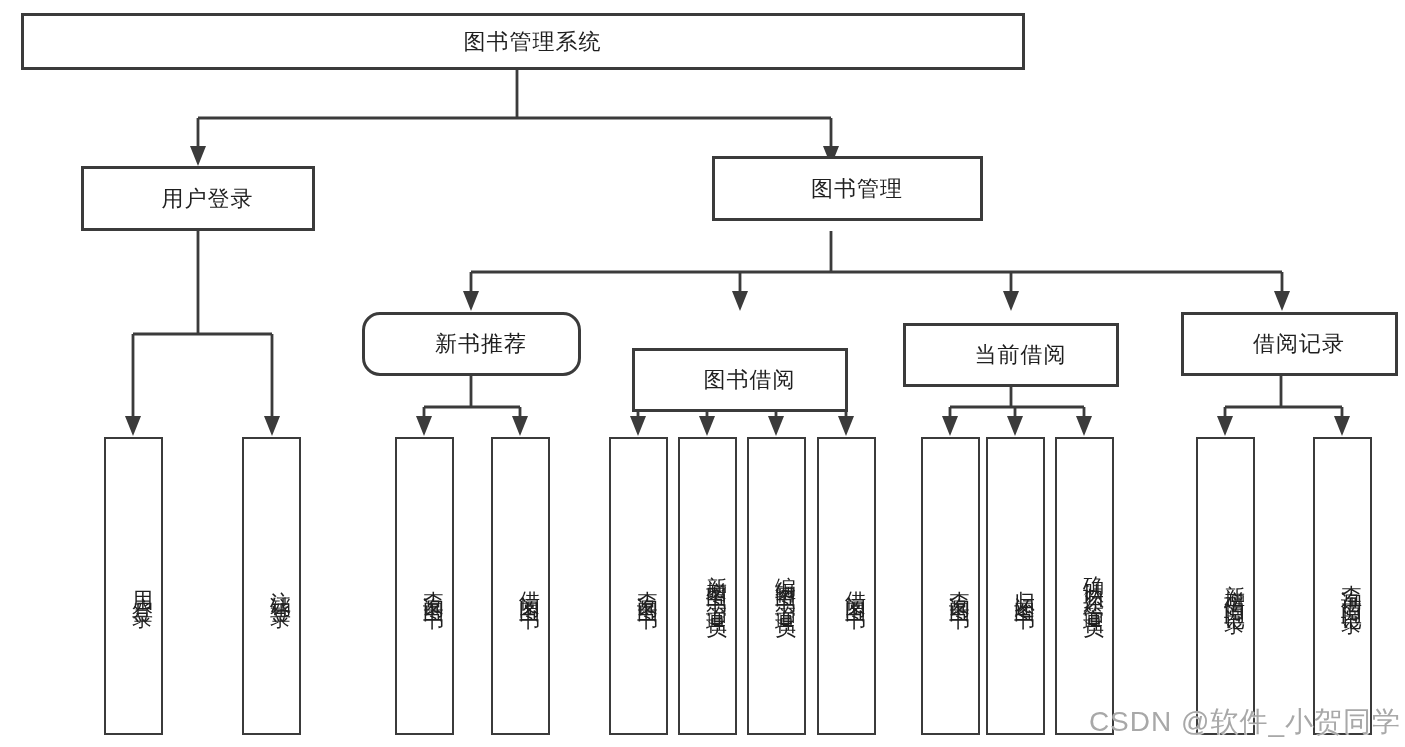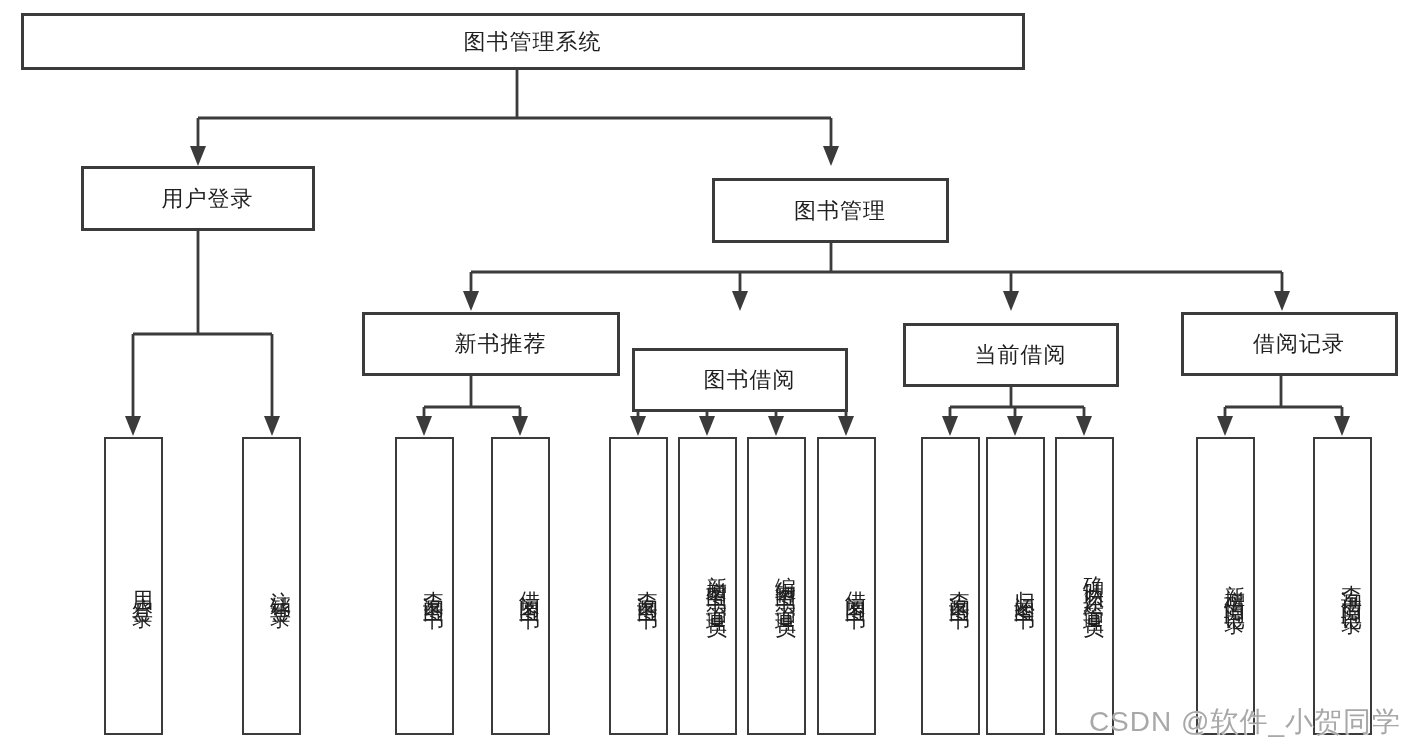--- a/index.html
+++ b/index.html
@@ -125,25 +125,25 @@
     </g>
   </svg>
 
   <div class="box hbox" style="left:21px; top:13px; width:1004px; height:57px;">
     <span>图书管理系统</span>
   </div>
 
   <div class="box hbox" style="left:81px; top:166px; width:234px; height:65px;">
     <span>用户登录</span>
   </div>
-  <div class="box hbox" style="left:712px; top:178px; width:237px; height:65px;">
+  <div class="box hbox" style="left:712px; top:156px; width:271px; height:65px;">
     <span>图书管理</span>
   </div>
 
-  <div class="box hbox" style="left:362px; top:312px; width:258px; height:64px;">
+  <div class="box hbox" style="left:362px; top:312px; width:219px; height:64px;border-radius:18px;">
     <span>新书推荐</span>
   </div>
   <div class="box hbox" style="left:632px; top:312px; width:216px; height:64px;margin-top:36px;">
     <span>图书借阅</span>
   </div>
   <div class="box hbox" style="left:903px; top:323px; width:216px; height:64px;">
     <span>当前借阅</span>
   </div>
   <div class="box hbox" style="left:1173px; top:312px; width:217px; height:64px;margin-left:8px;">
     <span>借阅记录</span>

